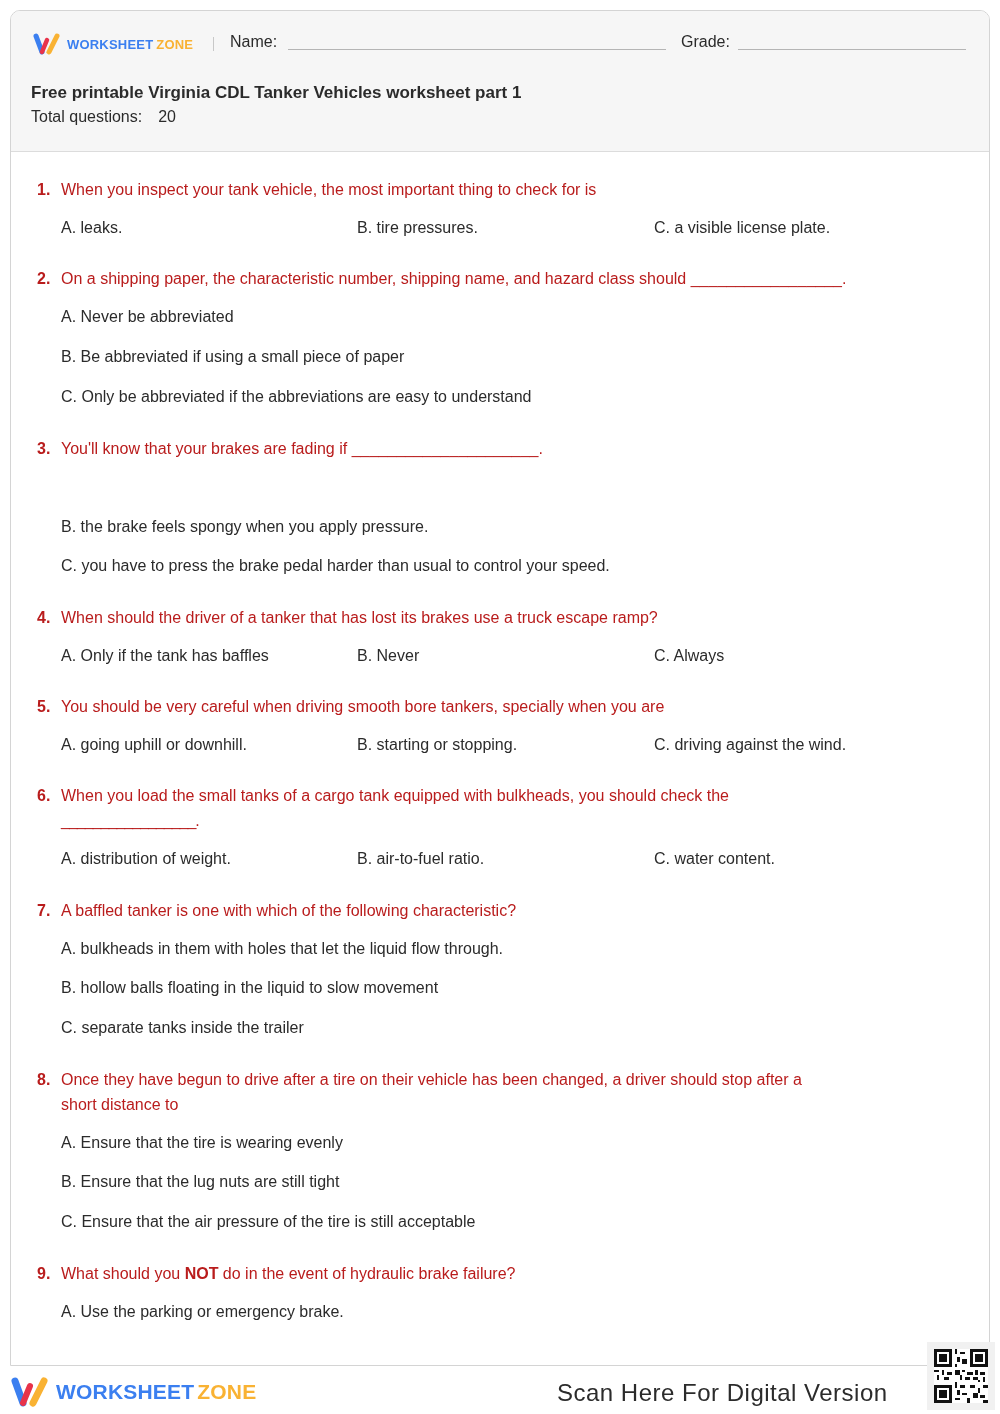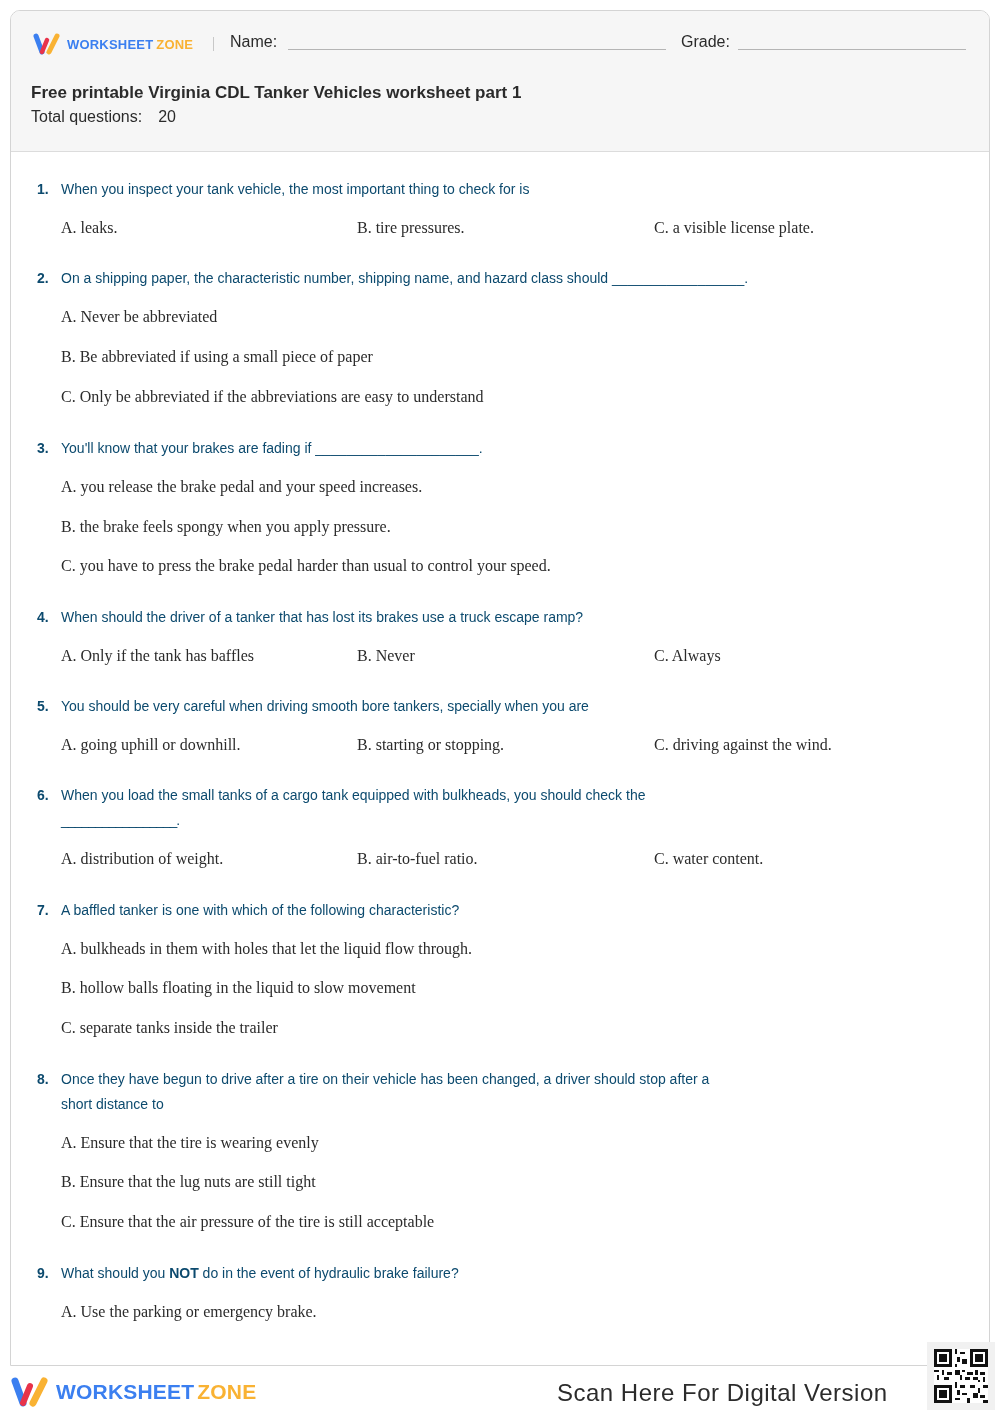--- a/index.html
+++ b/index.html
@@ -25,24 +25,24 @@
 
     .name-label { position: absolute; left: 219px; top: 22px; font-size: 16px; color: #2b2b2b; font-family: "Liberation Sans", sans-serif; }
     .name-line { position: absolute; left: 277px; top: 38px; width: 378px; height: 1px; background: #b5b5b5; }
     .grade-label { position: absolute; left: 670px; top: 22px; font-size: 16px; color: #2b2b2b; font-family: "Liberation Sans", sans-serif; }
     .grade-line { position: absolute; left: 727px; top: 38px; width: 228px; height: 1px; background: #b5b5b5; }
 
     .title { position: absolute; left: 20px; top: 72px; font-size: 17px; font-weight: bold; color: #2b2b2b; font-family: "Liberation Sans", sans-serif; }
     .total { position: absolute; left: 20px; top: 97px; font-size: 16px; color: #2b2b2b; font-family: "Liberation Sans", sans-serif; }
     .total .val { margin-left: 16px; }
 
-    .q { position: absolute; left: 26px; font-size: 14px; color: #0c4a6e; font-family: "Liberation Sans", sans-serif; line-height: 25px; }
+    .q { position: absolute; left: 26px; font-size: 16px; color: #b91c1c; font-family: "Liberation Sans", sans-serif; line-height: 25px; }
     .q .num { font-weight: bold; display: inline-block; width: 24px; }
     .q .text { display: inline-block; vertical-align: top; width: 850px; }
-    .opt { position: absolute; font-size: 16px; color: #2b2b2b; font-family: Liberation Serif, serif; white-space: nowrap; }
+    .opt { position: absolute; font-size: 16px; color: #2b2b2b; font-family: Liberation Sans, sans-serif; white-space: nowrap; }
     .blank { letter-spacing: -1px; }
 
     .footer-logo { position: absolute; left: 10px; top: 1376px; display: flex; align-items: center; }
     .footer-logo .logo-mark { width: 42px; height: 32px; }
     .footer-logo .logo-text { font-size: 21px; margin-left: 4px; }
     .scan-text { position: absolute; left: 557px; top: 1379px; font-size: 24px; color: #2b2b2b; font-family: "Liberation Sans", sans-serif; letter-spacing: 0.5px; }
     .qr { position: absolute; left: 927px; top: 1342px; width: 68px; height: 68px; background: #f1f1f1; padding: 7px; }
     .qr svg { width: 54px; height: 54px; display: block; }
   </style>
 </head>
@@ -79,21 +79,20 @@
   <div class="q" style="top:255px;">
     <span class="num">2.</span><span class="text">On a shipping paper, the characteristic number, shipping name, and hazard class should _________________.</span>
   </div>
   <span class="opt" style="left:50px; top:297px;">A. Never be abbreviated</span>
   <span class="opt" style="left:50px; top:337px;">B. Be abbreviated if using a small piece of paper</span>
   <span class="opt" style="left:50px; top:377px;">C. Only be abbreviated if the abbreviations are easy to understand</span>
 
   <div class="q" style="top:425px;">
     <span class="num">3.</span><span class="text">You'll know that your brakes are fading if _____________________.</span>
   </div>
-  <span class="opt" style="left:50px; top:467px;">A. you release the brake pedal and your speed increases.</span>
   <span class="opt" style="left:50px; top:507px;">B. the brake feels spongy when you apply pressure.</span>
   <span class="opt" style="left:50px; top:546px;">C. you have to press the brake pedal harder than usual to control your speed.</span>
 
   <div class="q" style="top:594px;">
     <span class="num">4.</span><span class="text">When should the driver of a tanker that has lost its brakes use a truck escape ramp?</span>
   </div>
   <span class="opt" style="left:50px; top:636px;">A. Only if the tank has baffles</span>
   <span class="opt" style="left:346px; top:636px;">B. Never</span>
   <span class="opt" style="left:643px; top:636px;">C. Always</span>
 

